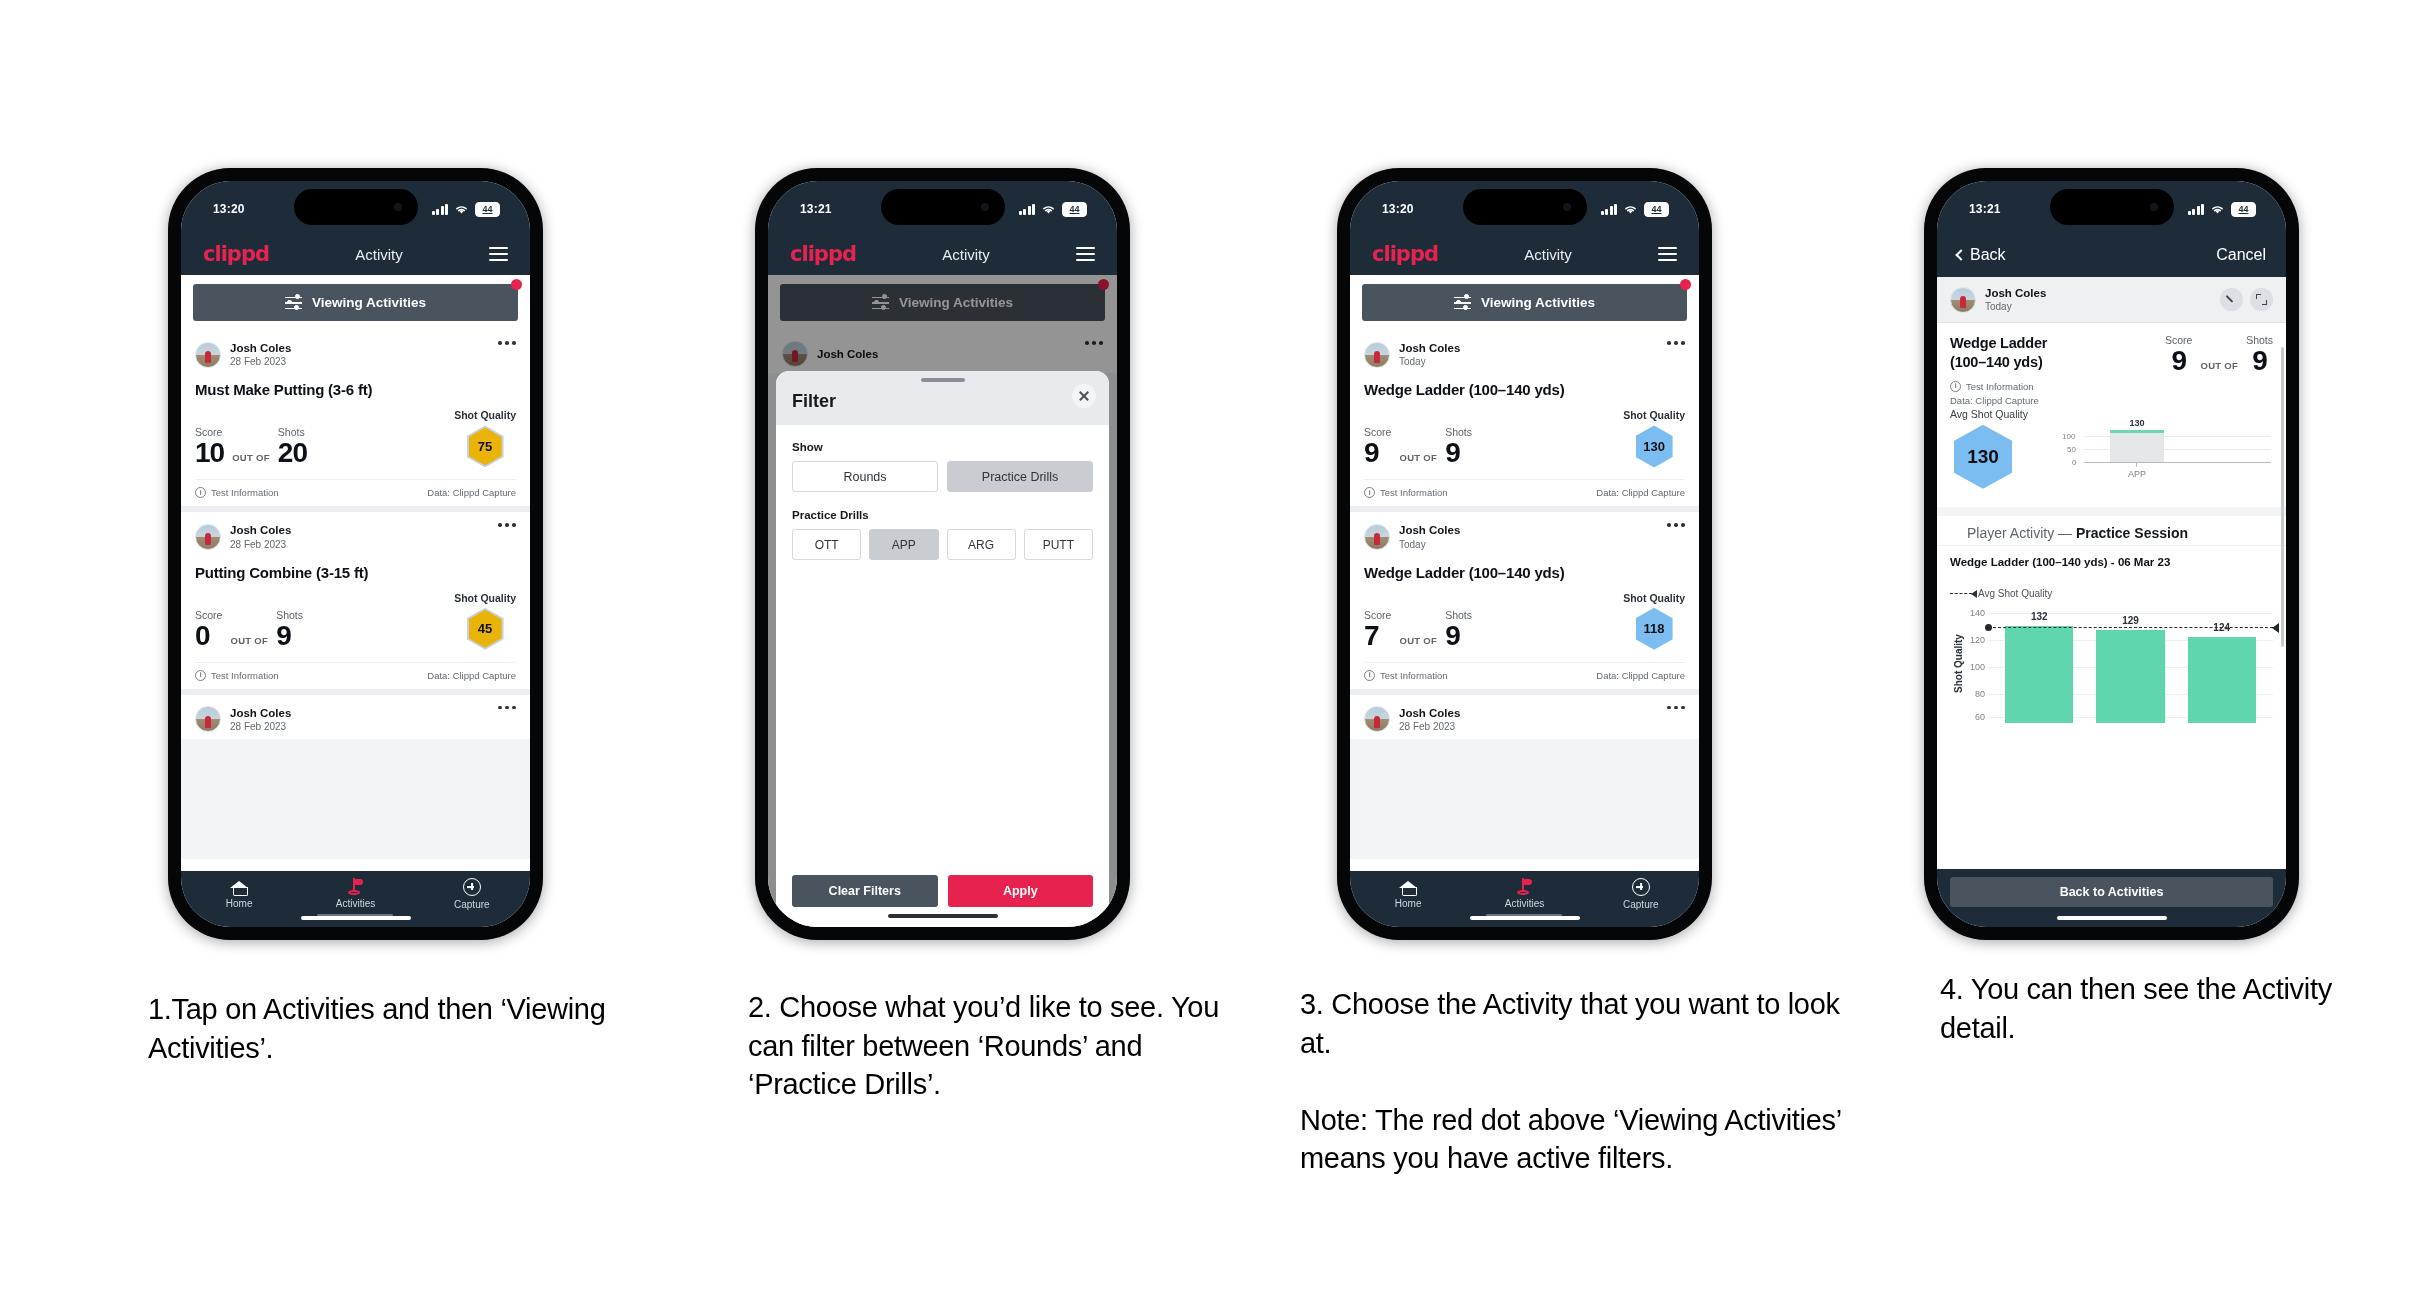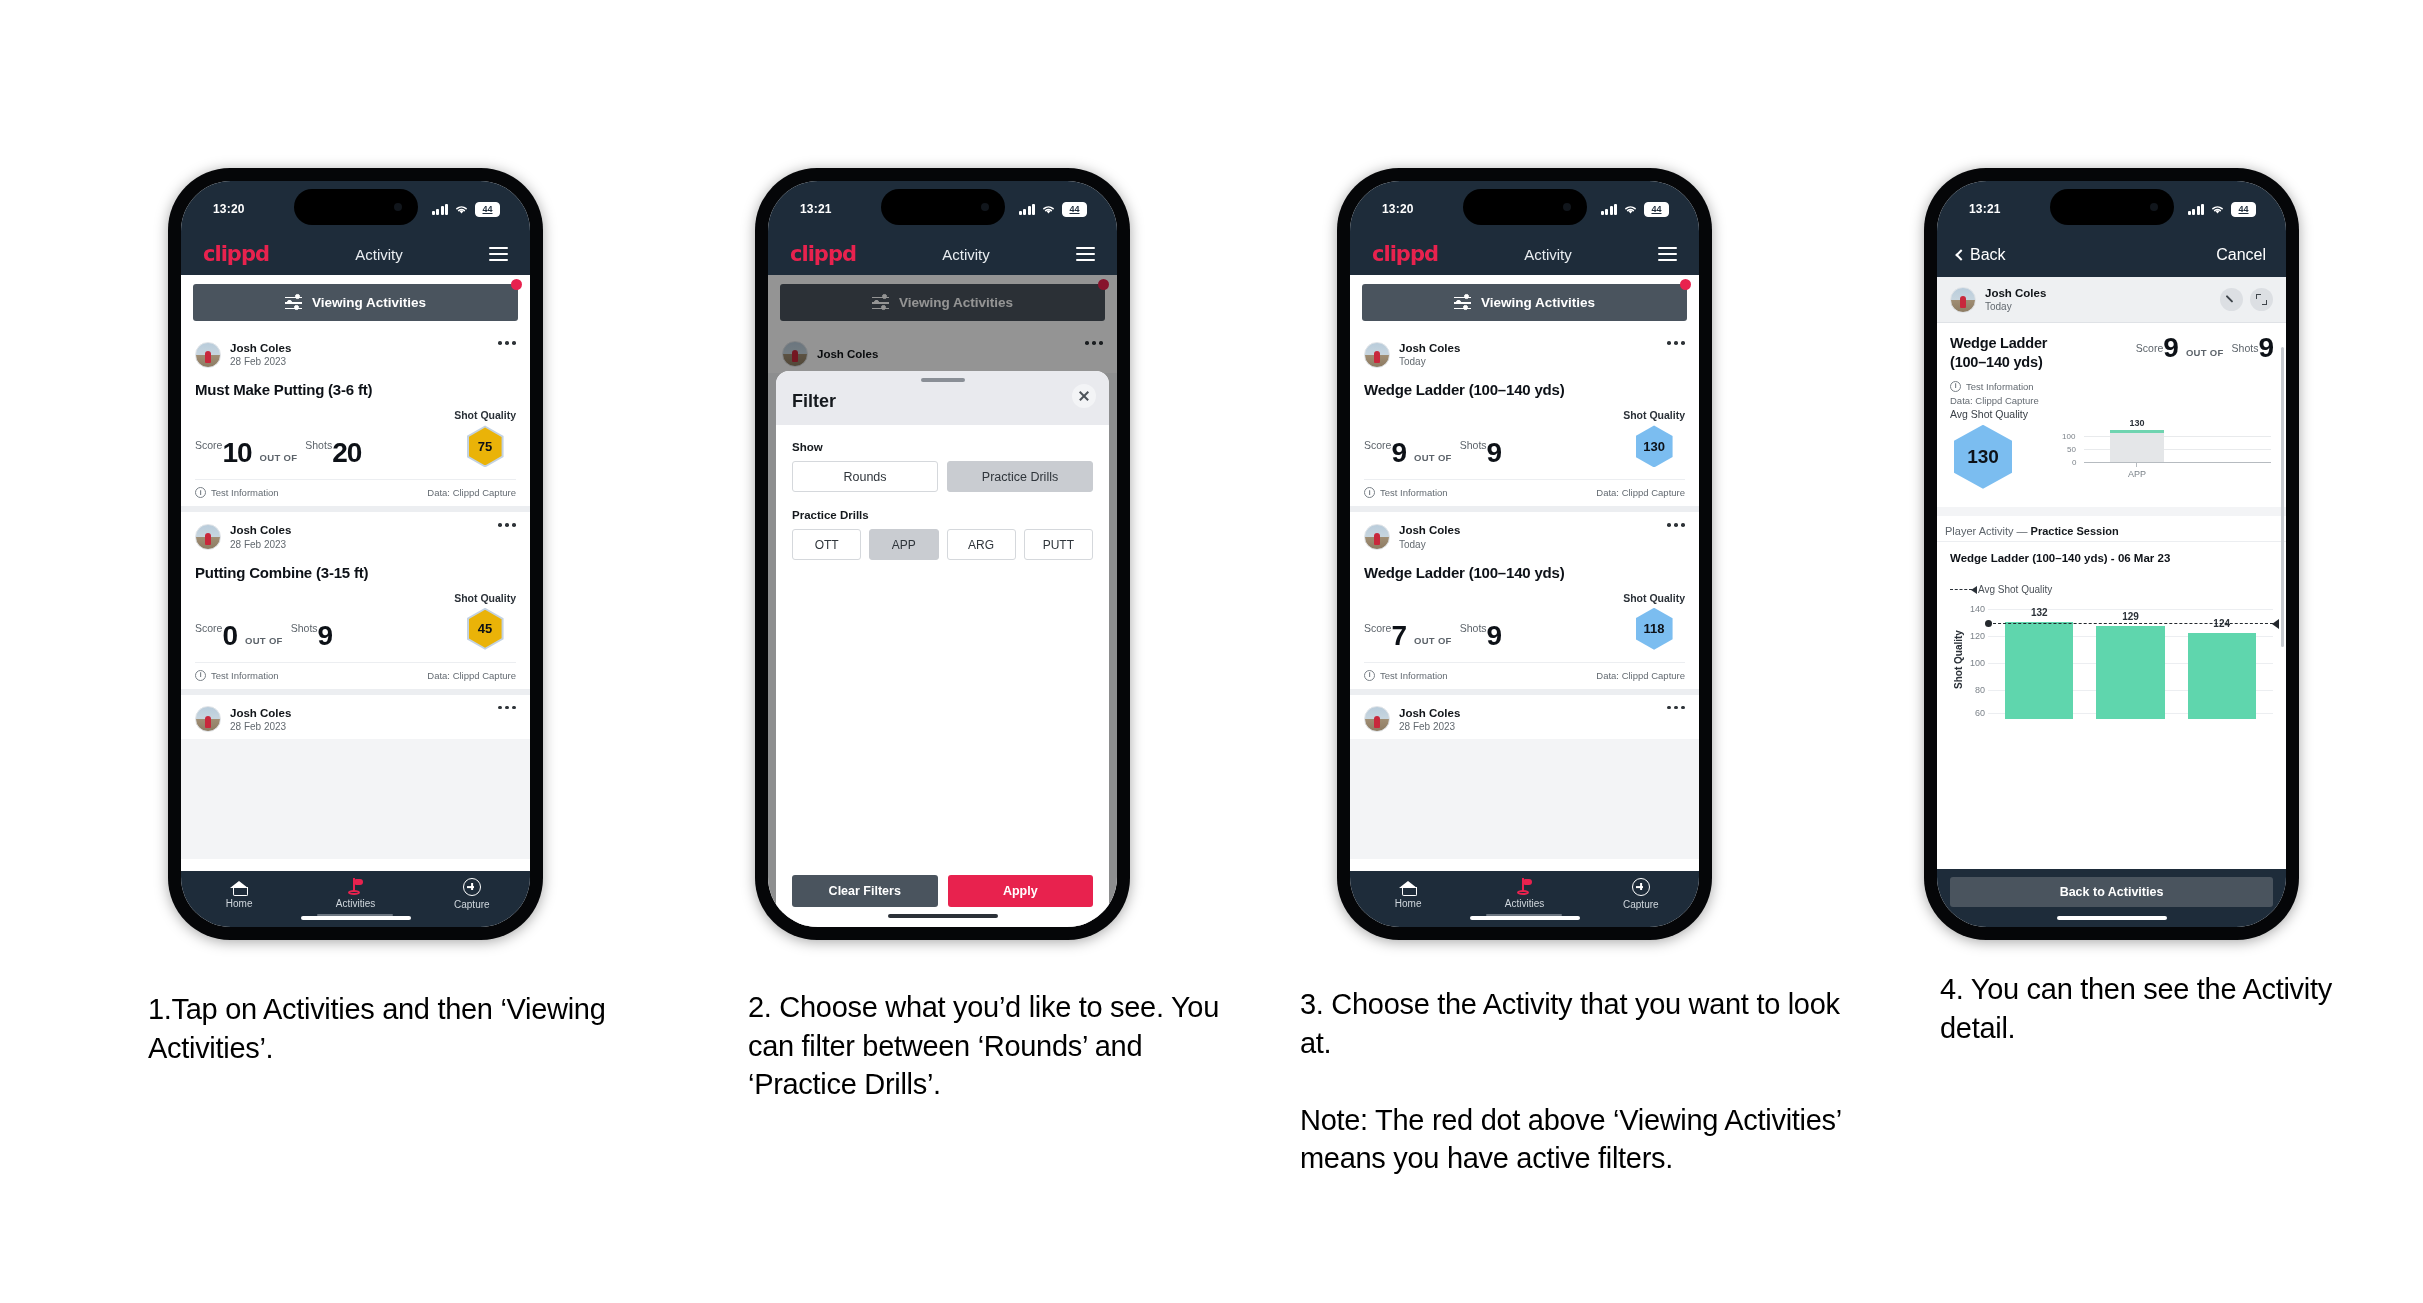--- a/index.html
+++ b/index.html
@@ -99,21 +99,21 @@
     width:6px;height:12px;background:#c8283c; border-radius:3px 3px 1px 1px; }
   .who { margin-left:9px; }
   .who .nm { font-size:11.5px; font-weight:bold; color:#101418; line-height:1.25; }
   .who .dt { font-size:10px; color:#62696f; line-height:1.3; }
   .dots { position:absolute; right:0; top:11px; display:flex; gap:3.5px; }
   .dots i { width:3.6px;height:3.6px;border-radius:50%;background:#2e3338;display:block; }
 
   .card-title { font-size:15px; font-weight:bold; color:#0d1117; padding:7px 0 2px; letter-spacing:-.2px;}
 
   .metrics { display:flex; align-items:flex-end; padding:9px 0 12px; position:relative; }
-  .m-score, .m-shots { display:flex; flex-direction:row; }
+  .m-score, .m-shots { display:flex; flex-direction:column; }
   .m-lab { font-size:10.5px; color:#5c636a; margin-bottom:1px; }
   .m-val { font-size:28px; font-weight:bold; color:#0d1117; line-height:1; letter-spacing:-1px;}
   .outof { font-size:9.5px; color:#5c636a; font-weight:bold; letter-spacing:.3px; padding:0 8px 4px; }
   .m-sq { margin-left:auto; text-align:center; }
   .m-sq .m-lab { font-size:10.5px; font-weight:bold; color:#2b3138; margin-bottom:4px;}
   .hexwrap { display:flex; justify-content:center; }
   .hex {
     width:37px; height:42px; display:flex; align-items:center; justify-content:center;
     font-size:13px; font-weight:bold; color:#0d1117;
     clip-path:polygon(50% 0%,100% 25%,100% 75%,50% 100%,0% 75%,0% 25%);
@@ -213,21 +213,21 @@
 
   .sqrow { display:flex; align-items:center; padding:2px 0 6px;}
   .sq-left { width:108px; }
   .sq-lab { font-size:10.5px; color:#3a4047; margin-bottom:5px;}
   .hexbig { width:58px;height:64px; background:#7bbdf0; display:flex;align-items:center;justify-content:center;
     clip-path:polygon(50% 0%,100% 25%,100% 75%,50% 100%,0% 75%,0% 25%);
     font-size:19px;font-weight:bold;color:#0d1117; margin-left:4px;}
   .minichart { flex:1; position:relative; height:68px; }
 
   .pa-bar { background:#f3f4f6; height:9px; }
-  .pa-row { background:#fff; padding:9px 8px 4px; font-size:11px; color:#5d646b; border-bottom:1px solid #eceef1;}
+  .pa-row { background:#fff; padding:9px 30px 4px; font-size:14px; color:#5d646b; border-bottom:1px solid #eceef1;}
   .pa-row b { color:#15191d; }
 
   .chartbox { background:#fff; padding:10px 13px 0; }
   .chart-title { font-size:11.5px; font-weight:bold; color:#0d1117; margin-bottom:20px;}
   .legend { display:flex; align-items:center; gap:6px; font-size:10px; color:#4b5158; margin-bottom:6px;}
   .legdash { width:22px; height:1px; border-top:1.6px dashed #2b3138; position:relative;}
   .legdash::after{ content:""; position:absolute; right:-5px; top:-4px; border-top:4px solid transparent;
     border-bottom:4px solid transparent; border-right:6px solid #2b3138;}
 
   .barchart { position:relative; height:118px; display:flex; }

